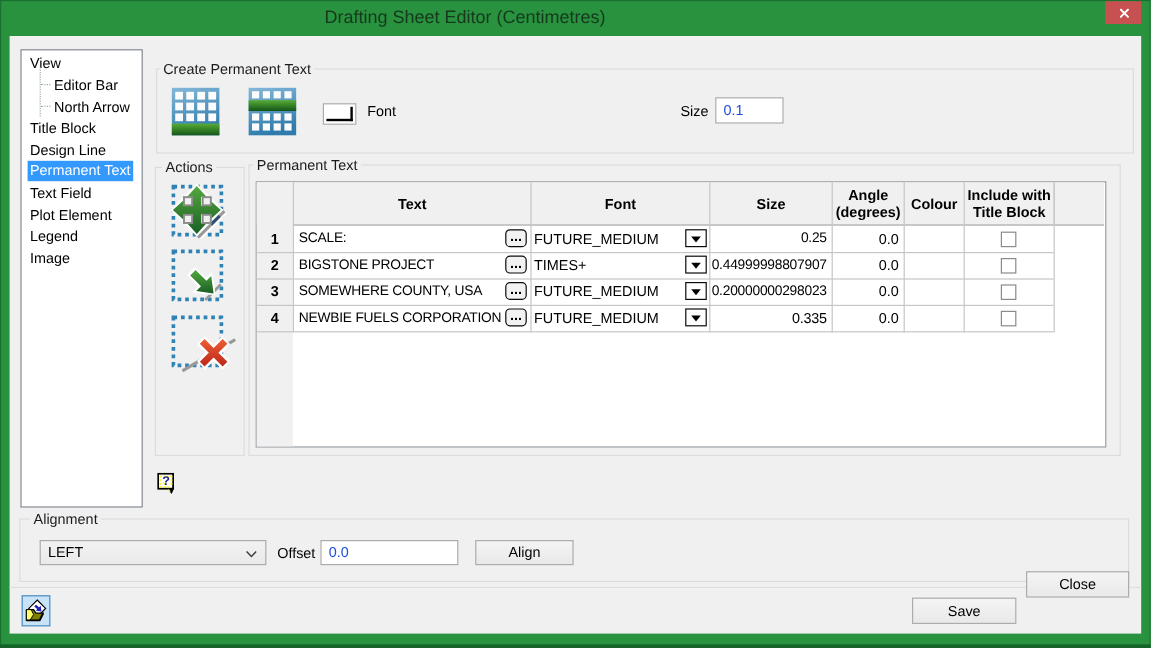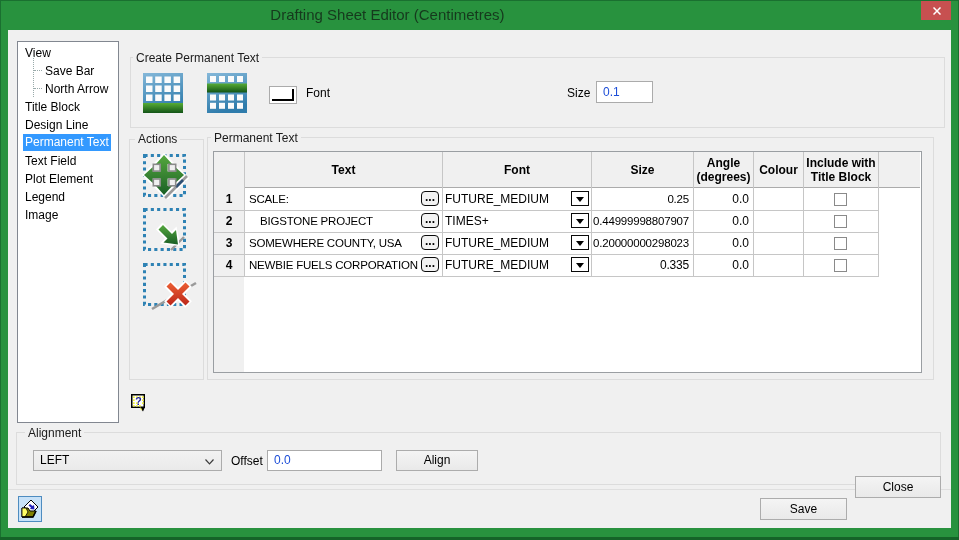--- a/index.html
+++ b/index.html
@@ -38,21 +38,21 @@
   <svg width="8" height="8" viewBox="0 0 8 8">
       <path d="M0.5 0.5 L7.5 7.5 M7.5 0.5 L0.5 7.5" stroke="#fff" stroke-width="1.5"></path>
     </svg>
 </div>
 <div class="abs" id="content"></div>
 <div class="abs" id="widgets" style="left:0;top:0;width:959px;height:540px;">
 
 <div class="abs" style="left:17px;top:41px;width:102px;height:382px;background:#fff;border:1px solid #828790;font-size:12px;color:#000;">
   <div style="position:relative;width:100%;height:100%;">
     <div class="abs" style="left:7px;top:2px;height:18px;line-height:18px;">View</div>
-    <div class="abs" style="left:27px;top:20px;height:18px;line-height:18px;">Save Bar</div>
+    <div class="abs" style="left:27px;top:20px;height:18px;line-height:18px;">Editor Bar</div>
     <div class="abs" style="left:27px;top:38px;height:18px;line-height:18px;">North Arrow</div>
     <div class="abs" style="left:7px;top:56px;height:18px;line-height:18px;">Title Block</div>
     <div class="abs" style="left:7px;top:74px;height:18px;line-height:18px;">Design Line</div>
     <div class="abs" style="left:5px;top:92px;height:17px;line-height:17px;background:#3399FF;color:#fff;padding:0 2px;">Permanent Text</div>
     <div class="abs" style="left:7px;top:110px;height:18px;line-height:18px;">Text Field</div>
     <div class="abs" style="left:7px;top:128px;height:18px;line-height:18px;">Plot Element</div>
     <div class="abs" style="left:7px;top:146px;height:18px;line-height:18px;">Legend</div>
     <div class="abs" style="left:7px;top:164px;height:18px;line-height:18px;">Image</div>
     <div class="abs" style="left:15px;top:14px;width:1px;height:41px;border-left:1px dotted #9aa;"></div>
     <div class="abs" style="left:16px;top:28px;width:8px;height:1px;border-top:1px dotted #9aa;"></div>
@@ -243,21 +243,21 @@
   <div class="abs" style="left:539px;top:36px;width:1px;height:89px;background:#c6c6c6;"></div>
   <div class="abs" style="left:589px;top:36px;width:1px;height:89px;background:#c6c6c6;"></div>
   <div class="abs" style="left:664px;top:0;width:1px;height:125px;background:#c6c6c6;"></div>
 
   <div class="abs" style="left:0;top:37px;width:30px;height:21px;text-align:center;line-height:21px;font-weight:bold;">1</div>
   <div class="abs" style="left:0;top:59px;width:30px;height:21px;text-align:center;line-height:21px;font-weight:bold;">2</div>
   <div class="abs" style="left:0;top:81px;width:30px;height:21px;text-align:center;line-height:21px;font-weight:bold;">3</div>
   <div class="abs" style="left:0;top:103px;width:30px;height:21px;text-align:center;line-height:21px;font-weight:bold;">4</div>
 
   <div class="abs" style="left:35px;top:37px;height:21px;line-height:21px;font-size:11.5px;letter-spacing:-0.2px;">SCALE:</div>
-  <div class="abs" style="left:35px;top:59px;height:21px;line-height:21px;font-size:11.5px;letter-spacing:-0.2px;margin-left:11px;">BIGSTONE PROJECT</div>
+  <div class="abs" style="left:35px;top:59px;height:21px;line-height:21px;font-size:11.5px;letter-spacing:-0.2px;">BIGSTONE PROJECT</div>
   <div class="abs" style="left:35px;top:81px;height:21px;line-height:21px;font-size:11.5px;letter-spacing:-0.2px;">SOMEWHERE COUNTY, USA</div>
   <div class="abs" style="left:35px;top:103px;height:21px;line-height:21px;font-size:11.5px;letter-spacing:-0.2px;">NEWBIE FUELS CORPORATION</div>
 
   <div class="dots" style="top:39px;">...</div>
   <div class="dots" style="top:61px;">...</div>
   <div class="dots" style="top:83px;">...</div>
   <div class="dots" style="top:105px;">...</div>
 
   <div class="abs" style="left:231px;top:37px;height:21px;line-height:21px;">FUTURE_MEDIUM</div>
   <div class="abs" style="left:231px;top:59px;height:21px;line-height:21px;">TIMES+</div>

